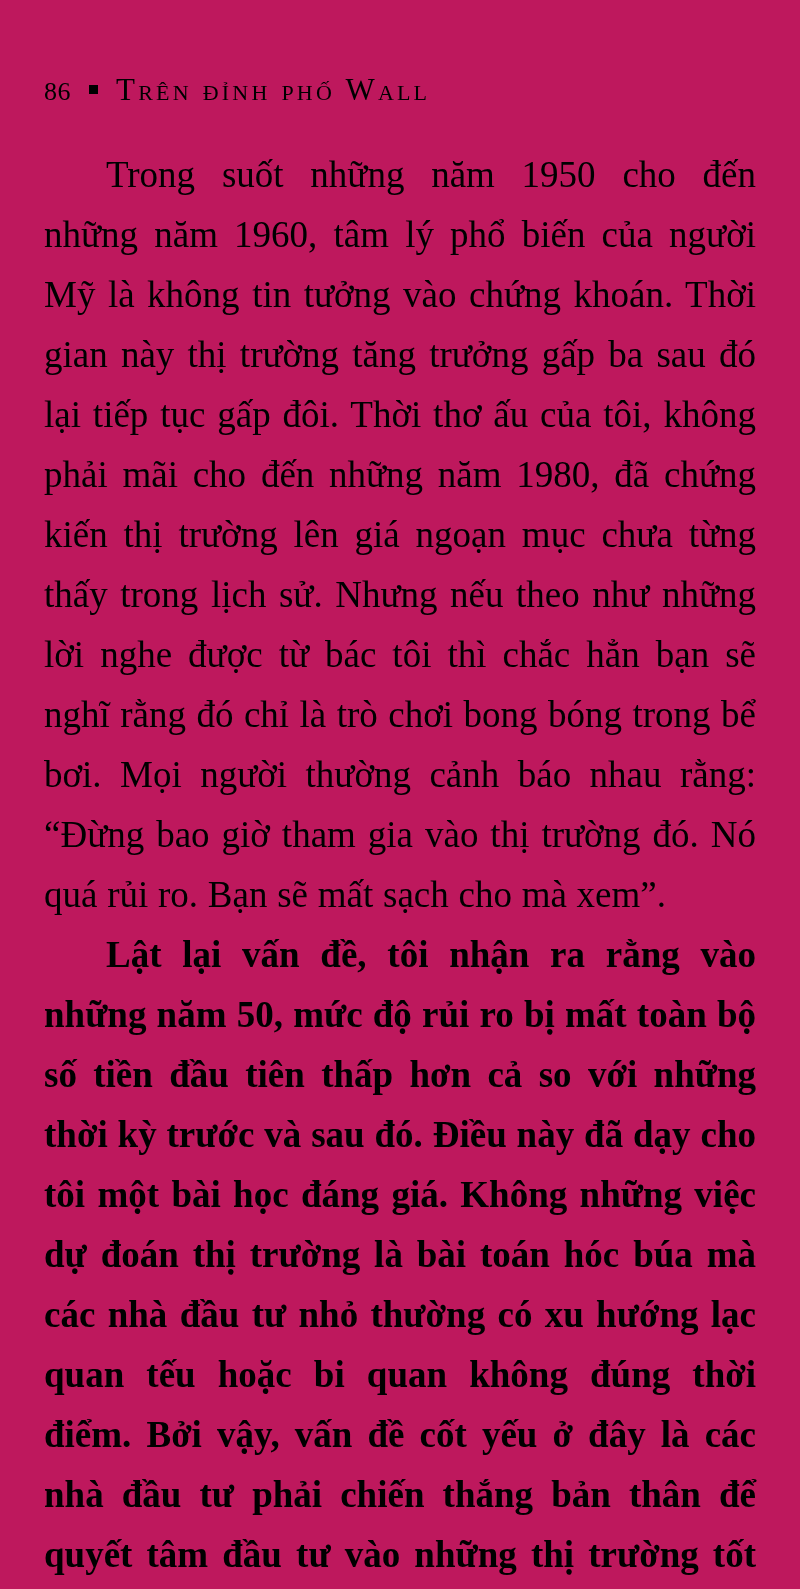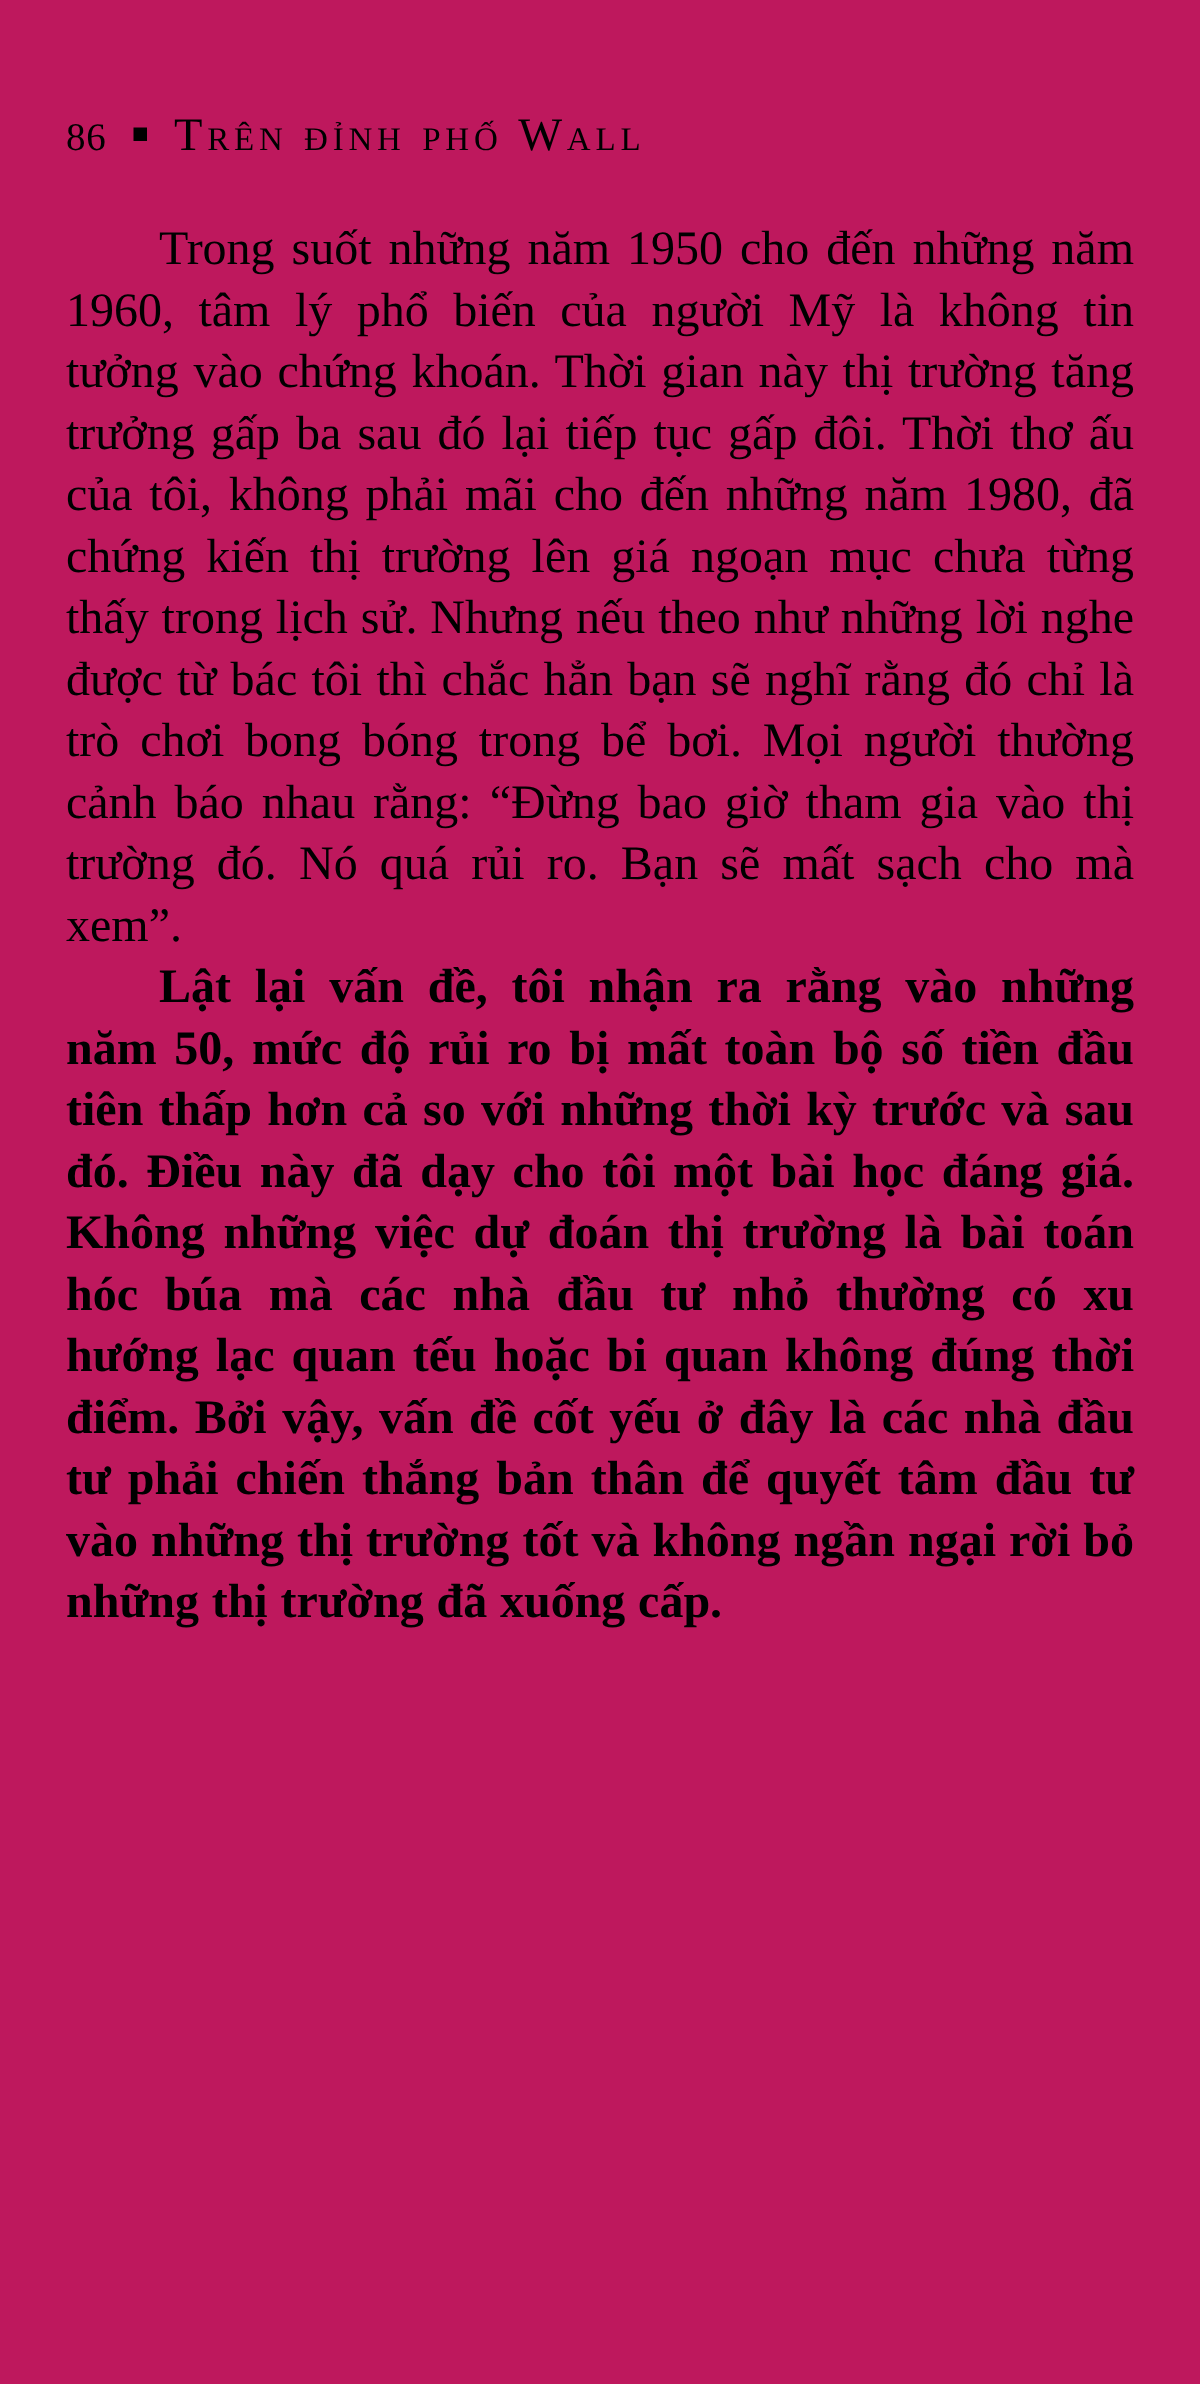--- a/index.html
+++ b/index.html
@@ -47,22 +47,22 @@
     white-space: nowrap;
   }
   .body {
     position: absolute;
     top: 145px;
     left: 44px;
     width: 712px;
   }
   p.para {
     margin: 0;
-    font-size: 32px;
-    line-height: 41px;
+    font-size: 37px;
+    line-height: 60px;
     text-align: justify;
     text-align-last: left;
     text-indent: 62px;
     word-spacing: 0.5px;
     hyphens: none;
   }
   p.para + p.para {
     margin-top: 0px;
     font-weight: bold;
   }

